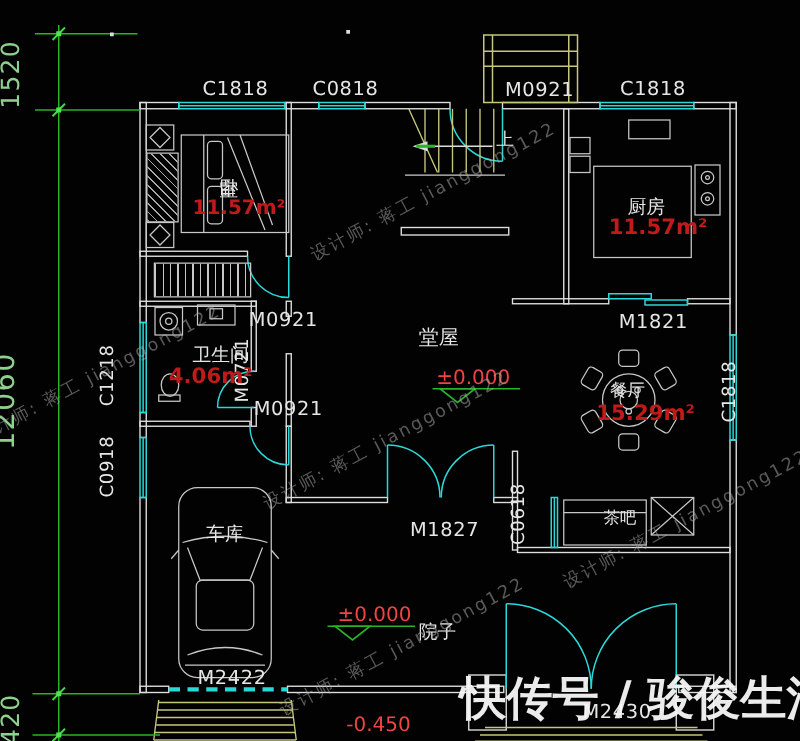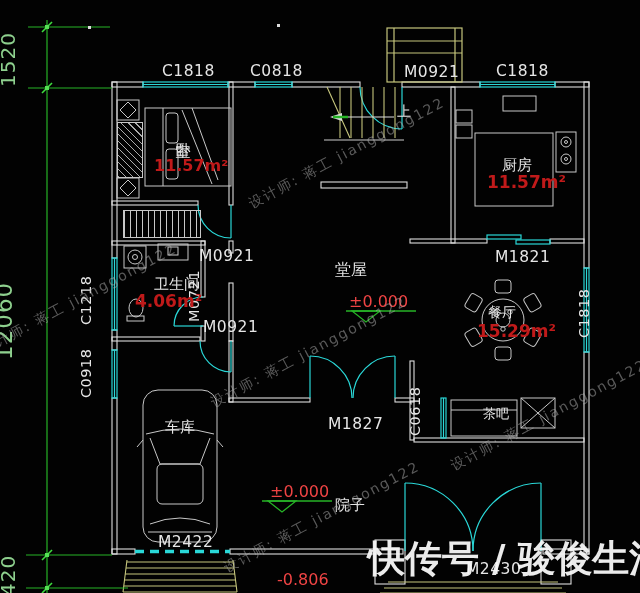--- a/index.html
+++ b/index.html
@@ -301,21 +301,21 @@
   <div class="room" style="left:488px;top:304px;font-size:14px;">餐厅</div>
   <div class="area" style="left:477px;top:321px;">15.29m²</div>
 
   <div class="room" style="left:165px;top:418px;text-align:right;">车库</div>
 
   <div class="room" style="left:335px;top:496px;">院子</div>
   <div class="elev" style="left:270px;top:482px;">±0.000</div>
 
   <div class="room" style="left:483px;top:405px;font-size:13px;text-align:center;">茶吧</div>
 
-  <div class="elev" style="left:277px;top:570px;">-0.806</div>
+  <div class="elev" style="left:277px;top:570px;">-0.450</div>
   <div class="room" style="left:397px;top:103px;font-size:14px;">上</div>
 
   <div class="wm" style="left:250px;top:196px;">设计师: 蒋工 jianggong122</div>
   <div class="wm" style="left:-18px;top:342px;">设计师: 蒋工 jianggong122</div>
   <div class="wm" style="left:212px;top:395px;">设计师: 蒋工 jianggong122</div>
   <div class="wm" style="left:452px;top:458px;">设计师: 蒋工 jianggong122</div>
   <div class="wm" style="left:225px;top:560px;">设计师: 蒋工 jianggong122</div>
 
   <div class="brand" style="left:368px;top:534px;">快传号 / 骏俊生活</div>
 

